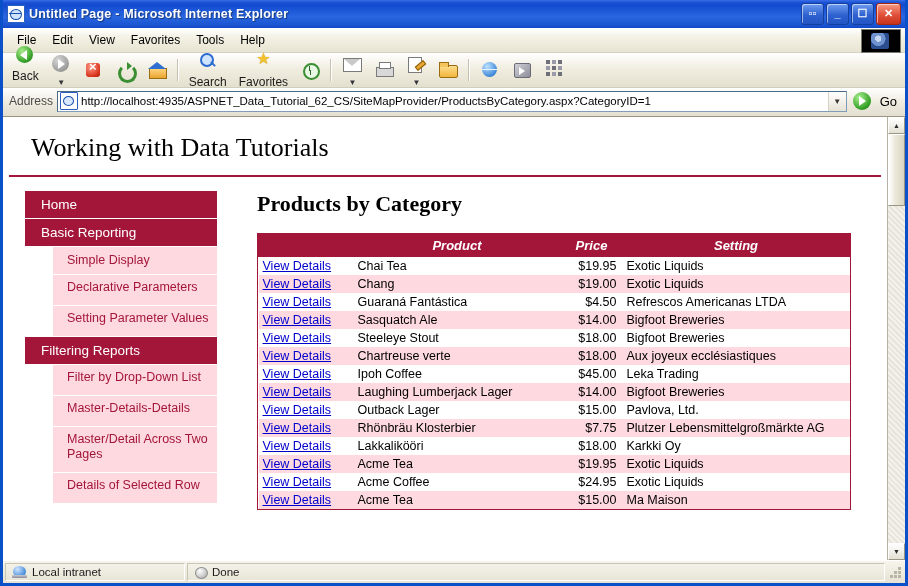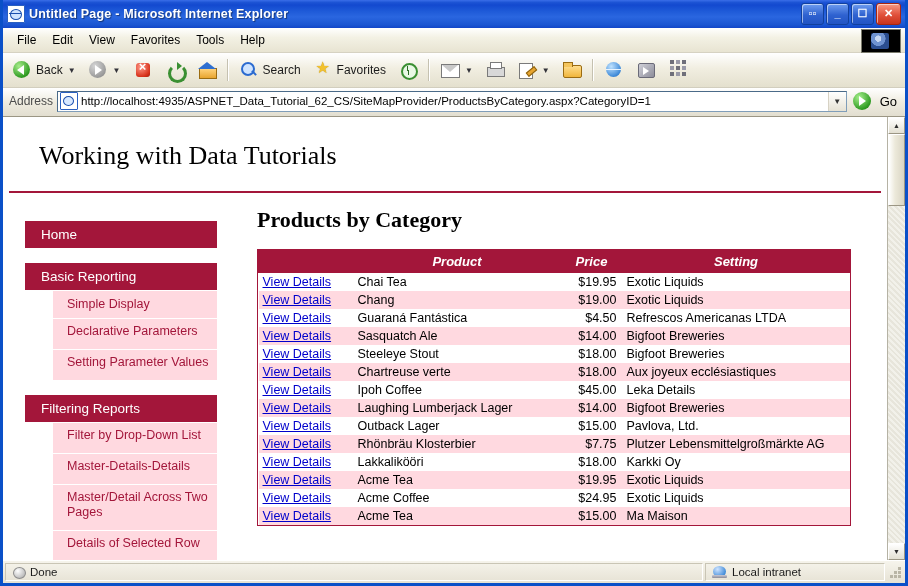--- a/index.html
+++ b/index.html
@@ -133,20 +133,21 @@
     padding: 0 4px;
     border-bottom: 1px solid #d2cebe;
     gap: 2px;
   }
   .tb-btn {
     display: flex; align-items: center; gap: 4px;
     padding: 3px 5px;
     font-size: 12px;
     color: #1b1b1b;
     white-space: nowrap;
+    flex-direction: column;
   }
   .tb-sep {
     width: 1px; height: 22px;
     background: #c5c1b0;
     margin: 0 3px;
     border-right: 1px solid #ffffff;
   }
   .tb-arrow {
     font-size: 8px; color: #33333a; margin-left: 1px;
   }
@@ -426,21 +427,21 @@
     overflow: hidden;
     position: relative;
   }
 
   .page-header {
     padding: 12px 0 8px 18px;
     border-bottom: 2px solid #a3163a;
     margin: 0 6px 0 6px;
   }
   .page-header h1 {
-    margin: 12px;
+    margin: 4px;
     font-size: 26px;
     font-weight: normal;
     color: #000;
     font-family: "Liberation Serif", serif;
   }
   .content {
     display: flex;
     padding-top: 14px;
   }
   
@@ -448,21 +449,20 @@
     width: 192px;
     margin-left: 22px;
     flex: none;
   }
   .nav-top {
     background: #a3163a;
     color: #ffffff;
     padding: 6px 8px 6px 16px;
     font-size: 13.5px;
     border-bottom: 1px solid #ffffff;
-    margin-top: 14px;
   }
   .nav-sub {
     background: #ffd9e0;
     color: #a3163a;
     padding: 6px 8px 6px 14px;
     font-size: 12.5px;
     margin-left: 28px;
     border-bottom: 1px solid #ffffff;
     line-height: 15px;
   }
@@ -790,21 +790,21 @@
                   <tr class="row-even">
                     <td class="c-link"><a href="#">View Details</a></td>
                     <td class="c-prod">Chartreuse verte</td>
                     <td class="c-price">$18.00</td>
                     <td class="c-sup">Aux joyeux ecclésiastiques</td>
                   </tr>
                   <tr class="row-odd">
                     <td class="c-link"><a href="#">View Details</a></td>
                     <td class="c-prod">Ipoh Coffee</td>
                     <td class="c-price">$45.00</td>
-                    <td class="c-sup">Leka Details</td>
+                    <td class="c-sup">Leka Trading</td>
                   </tr>
                   <tr class="row-even">
                     <td class="c-link"><a href="#">View Details</a></td>
                     <td class="c-prod">Laughing Lumberjack Lager</td>
                     <td class="c-price">$14.00</td>
                     <td class="c-sup">Bigfoot Breweries</td>
                   </tr>
                   <tr class="row-odd">
                     <td class="c-link"><a href="#">View Details</a></td>
                     <td class="c-prod">Outback Lager</td>
@@ -852,24 +852,24 @@
     <div class="vscroll">
       <div class="sb-btn">▲</div>
       <div class="sb-track">
         <div class="sb-thumb"></div>
       </div>
       <div class="sb-btn">▼</div>
     </div>
   </div>
 
   <div class="statusbar">
+    <div class="status-cell status-zone">
+      <span class="ico-zone"></span>
+      <span>Local intranet</span>
+    </div>
     <div class="status-cell status-main">
       <span class="ico-done"></span>
       <span>Done</span>
     </div>
-    <div class="status-cell status-zone">
-      <span class="ico-zone"></span>
-      <span>Local intranet</span>
-    </div>
     <div class="grip"></div>
   </div>
 
 </div>
 
 </body></html>

